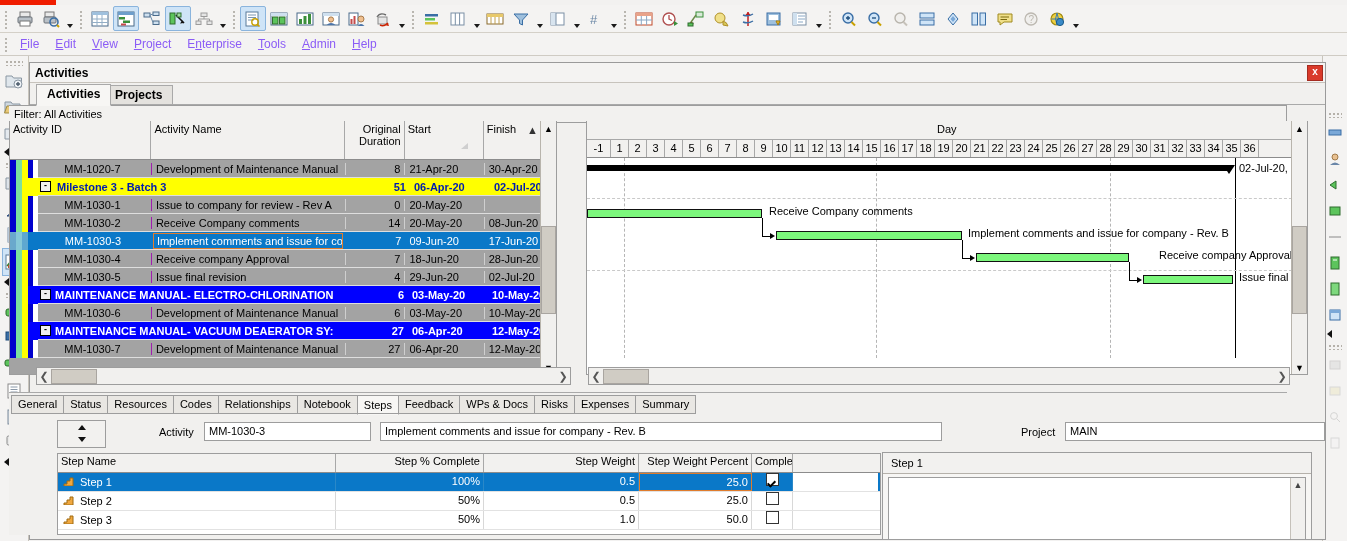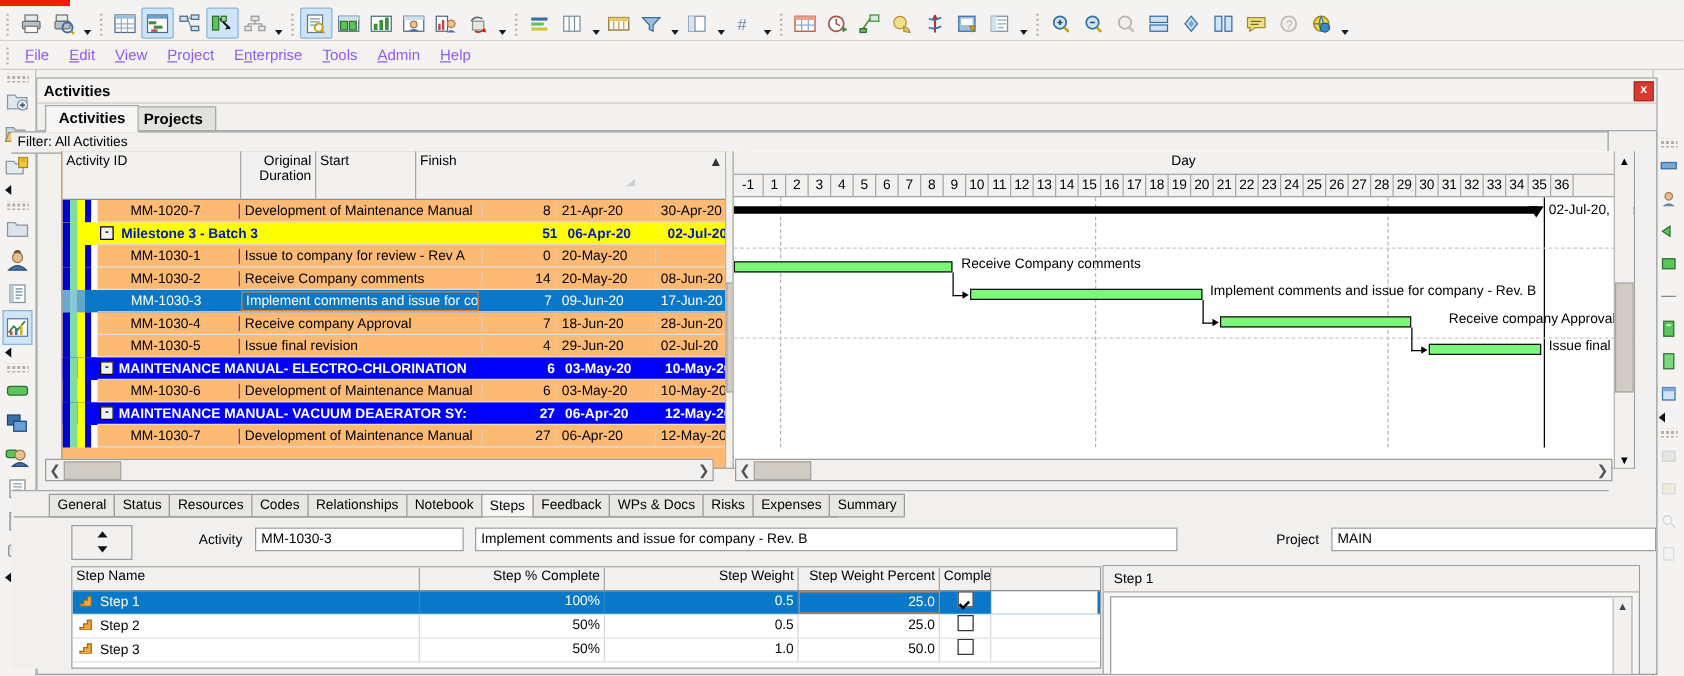--- a/index.html
+++ b/index.html
@@ -64,21 +64,21 @@
   .tab.sel{background:#f7f6f4;border-bottom:1px solid #f7f6f4;top:1px;height:20px;line-height:19px;z-index:3;}
 
   
   .laybar{position:absolute;left:9px;top:105px;width:1278px;height:16px;display:flex;}
   .laybox{height:16px;border:1px solid #9d9d9d;background:#f2f1ef;display:flex;align-items:center;padding-left:5px;font-size:11px;}
   .laybox.a{width:340px;}
   .laybox.b{flex:1;border-left:none;}
   .vchev{width:0;height:0;border-left:4px solid transparent;border-right:4px solid transparent;border-top:5px solid #333;margin-right:5px;}
 
   
-  .grid{position:absolute;left:9px;top:121px;width:546px;height:253px;background:#fdba74;border:1px solid #9d9d9d;border-top:none;overflow:hidden;margin-left:40px;}
+  .grid{position:absolute;left:9px;top:121px;width:546px;height:253px;background:#a3a3a3;border:1px solid #9d9d9d;border-top:none;overflow:hidden;}
   .ghead{height:38px;background:#f2f1ef;border-bottom:1px solid #8c8c8c;display:flex;position:relative;}
   .gh{border-right:1px solid #a8a8a8;padding:2px 3px;font-size:11px;box-sizing:border-box;position:relative;}
   .gh.r{text-align:right;}
   .rows{position:relative;}
   .grow{height:18px;display:flex;align-items:center;border-bottom:1px solid #dedede;position:relative;box-sizing:border-box;}
   .gbars{width:28px;height:18px;display:flex;flex:0 0 28px;}
   .gbars span{display:block;height:100%;}
   .cid{width:115px;box-sizing:border-box;padding-right:4px;text-align:center;border-right:1px solid #a21caf;overflow:hidden;white-space:nowrap;}
   .cname{width:196px;box-sizing:border-box;padding-left:4px;border-right:1px solid #cfcfcf;overflow:hidden;white-space:nowrap;}
   .cdur{width:60px;box-sizing:border-box;padding-right:4px;text-align:right;border-right:1px solid #cfcfcf;}
@@ -112,21 +112,21 @@
   .gvscroll2{position:absolute;right:0;top:0;width:15px;height:253px;background:#f1f0ee;border-left:1px solid #b8b4ac;}
   .nowline{position:absolute;top:0;bottom:0;width:0;border-left:1px solid #000;}
 
   
   .hsb{position:absolute;height:16px;background:#f1f0ee;border:1px solid #9d9d9d;display:flex;align-items:center;}
   .hsbthumb{height:13px;background:#d0ccc4;border:1px solid #a9a5a0;}
   .hsbar-arrow{width:14px;text-align:center;font-size:11px;color:#555;}
 
   
   .detail{position:absolute;left:9px;top:392px;width:1278px;height:142px;background:#f1f0ee;border-top:1px solid #a9a9a9;}
-  .dtabs{position:absolute;left:2px;top:2px;height:19px;display:flex;margin-left:28px;}
+  .dtabs{position:absolute;left:2px;top:2px;height:19px;display:flex;}
   .dtab{height:17px;line-height:17px;padding:0 6px;font-size:11px;border:1px solid #9d9d9d;background:#e9e7e3;margin-right:-1px;}
   .dtab.sel{background:#f7f6f4;border-bottom-color:#f7f6f4;height:18px;line-height:18px;}
   .dtabline{position:absolute;left:2px;top:20px;width:660px;border-top:1px solid #9d9d9d;}
 
   .spin{position:absolute;left:48px;top:27px;width:47px;height:26px;border:1px solid #9d9d9d;background:#f2f1ef;}
   .spinhalf{height:12px;display:flex;align-items:center;justify-content:center;}
   .spinhalf i{width:0;height:0;border-left:4px solid transparent;border-right:4px solid transparent;}
   .spinhalf.up i{border-bottom:5px solid #111;}
   .spinhalf.dn i{border-top:5px solid #111;}
   .lbl{position:absolute;font-size:11px;}
@@ -665,20 +665,21 @@
 
   <div class="laybar">
     <div class="laybox b">
       <span>Filter: All Activities</span>
     </div>
   </div>
 
   <div class="grid">
     <div class="ghead">
       <div class="gh" style="width:143px;">Activity ID</div>
+      <div class="gh" style="width:196px;">Activity Name</div>
       <div class="gh r" style="width:60px;">Original<br>Duration</div>
       <div class="gh" style="width:80px;">Start</div>
       <div class="gh" style="width:73px;border-right:none;">Finish</div>
       <div style="position:absolute;right:18px;top:3px;font-size:11px;color:#333;">▲</div>
       <div style="position:absolute;left:451px;top:22px;width:0;height:0;border-left:7px solid transparent;border-bottom:6px solid #cfcfcf;"></div>
     </div>
     <div class="rows">
 
       <div class="grow">
         <div class="gbars">

